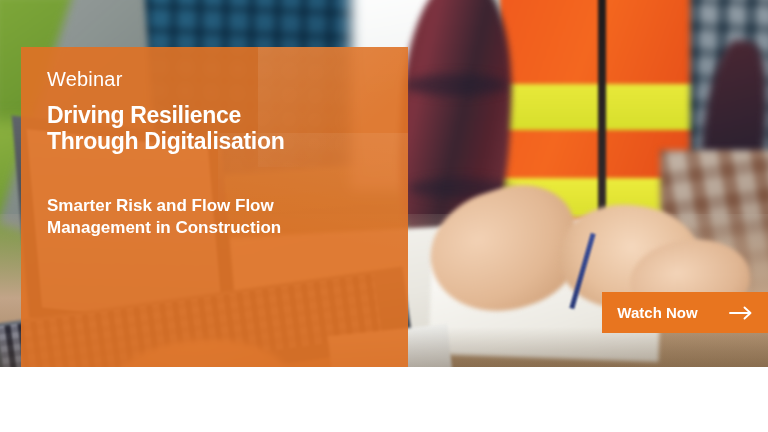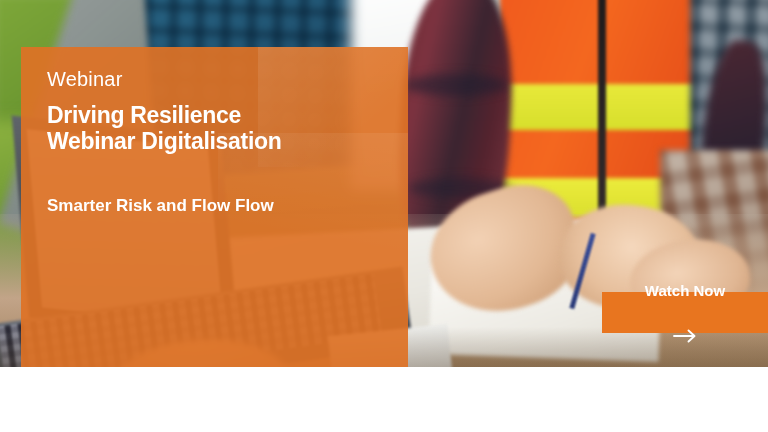--- a/index.html
+++ b/index.html
@@ -362,21 +362,20 @@
     top: 292px;
     width: 166px;
     height: 41px;
     background: #e8751f;
     display: flex;
     align-items: center;
     justify-content: center;
     gap: 31px;
     cursor: pointer;
     box-sizing: border-box;
-    flex-direction: column;
   }
   .cta-label {
     color: #ffffff;
     font-size: 15px;
     font-weight: 700;
     line-height: 1;
     white-space: nowrap;
   }
   .cta-arrow {
     display: block;
@@ -435,25 +434,26 @@
   </div>
 
   <div class="panel">
     <div class="panel-wedge1"></div>
     <div class="panel-wedge2"></div>
 
     <p class="eyebrow">Webinar</p>
 
     <h1 class="headline">
       <span>Driving Resilience</span><br>
-      <span>Webinar Digitalisation</span>
+      <span>Through Digitalisation</span>
     </h1>
 
     <p class="subhead">
       <span>Smarter Risk and Flow Flow</span><br>
+      <span>Management in Construction</span>
     </p>
   </div>
 
   <div class="cta">
     <span class="cta-label">Watch Now</span>
     <span class="cta-arrow">
       <svg viewBox="0 0 24 14" width="24" height="14" aria-hidden="true">
         <path d="M1 7 H21" stroke="#ffffff" stroke-width="1.9" stroke-linecap="round" fill="none"></path>
         <path d="M15.5 1.5 L21.5 7 L15.5 12.5" stroke="#ffffff" stroke-width="1.9" stroke-linecap="round" stroke-linejoin="round" fill="none"></path>
       </svg>

